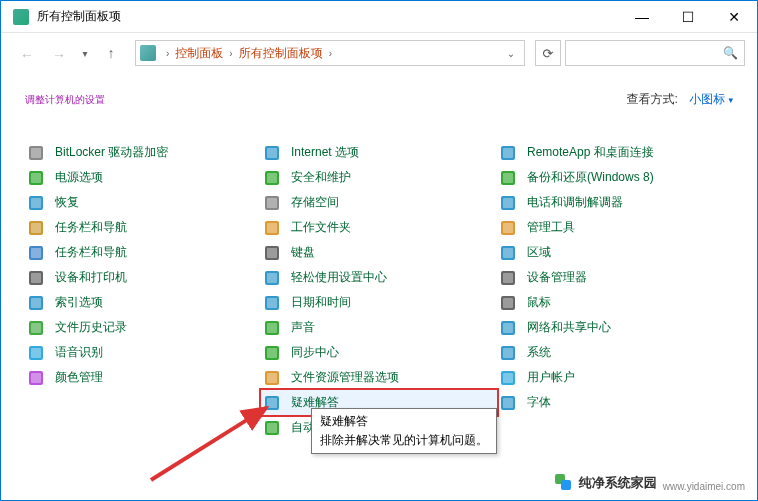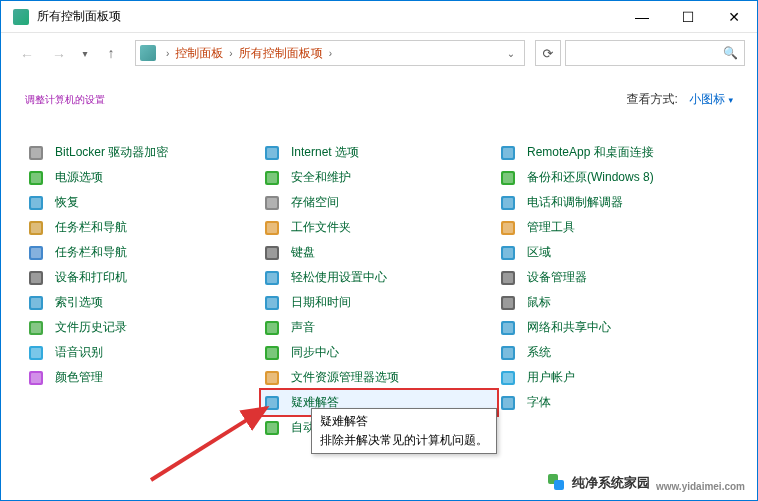--- a/index.html
+++ b/index.html
@@ -30,21 +30,21 @@
 .item{display:flex;align-items:center;height:25px;font-size:12px;color:#006633;cursor:pointer;position:relative;padding:0 2px}
 .item .ic{width:18px;height:18px;margin-right:10px;flex-shrink:0;display:flex;align-items:center;justify-content:center}
 .item.hl{background:#eaf4ff;outline:2px solid #d33;outline-offset:0}
 .tooltip{position:absolute;background:#fff;border:1px solid #767676;padding:4px 8px;font-size:12px;color:#000;box-shadow:2px 2px 4px rgba(0,0,0,0.2);z-index:10;white-space:nowrap}
 .tooltip .tt-title{font-weight:normal;margin-bottom:2px}
 .arrow{position:absolute;z-index:5}
 .watermark{position:absolute;bottom:8px;right:12px;display:flex;align-items:flex-end;font-size:13px;color:#333;font-weight:bold}
 .wm-icon{width:20px;height:20px;margin-right:6px;position:relative}
 .wm-icon::before{content:"";position:absolute;width:10px;height:10px;background:#4caf50;border-radius:2px;top:2px;left:2px}
 .wm-icon::after{content:"";position:absolute;width:10px;height:10px;background:#2196f3;border-radius:2px;bottom:2px;right:2px}
-.wm-url{font-size:10px;color:#888;font-weight:bold;margin-left:4px}
+.wm-url{font-size:10px;color:#888;font-weight:normal;margin-left:4px}
 
 .ic svg{width:18px;height:18px}
 </style>
 </head>
 <body>
 
 <div class="titlebar">
   <div class="ticon"></div>
   <span class="ttext">所有控制面板项</span>
   <div class="winbtns">

